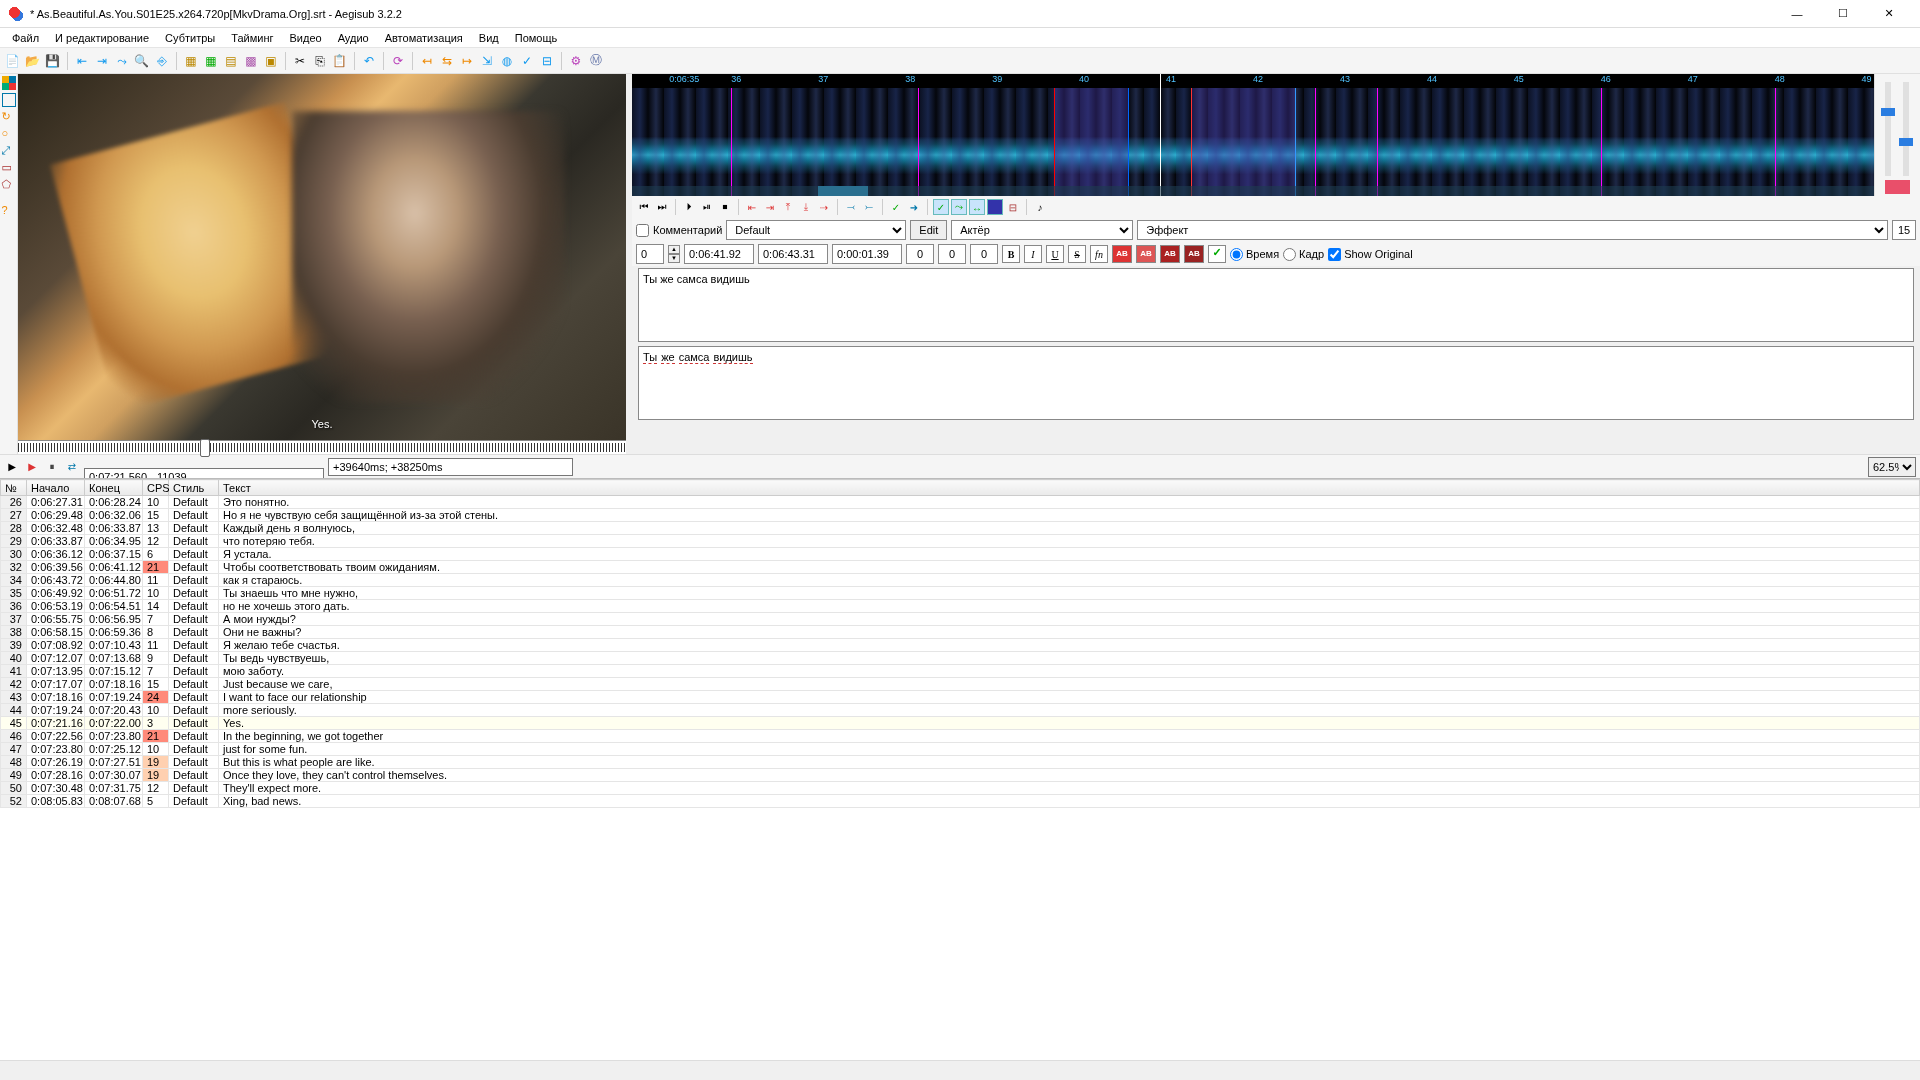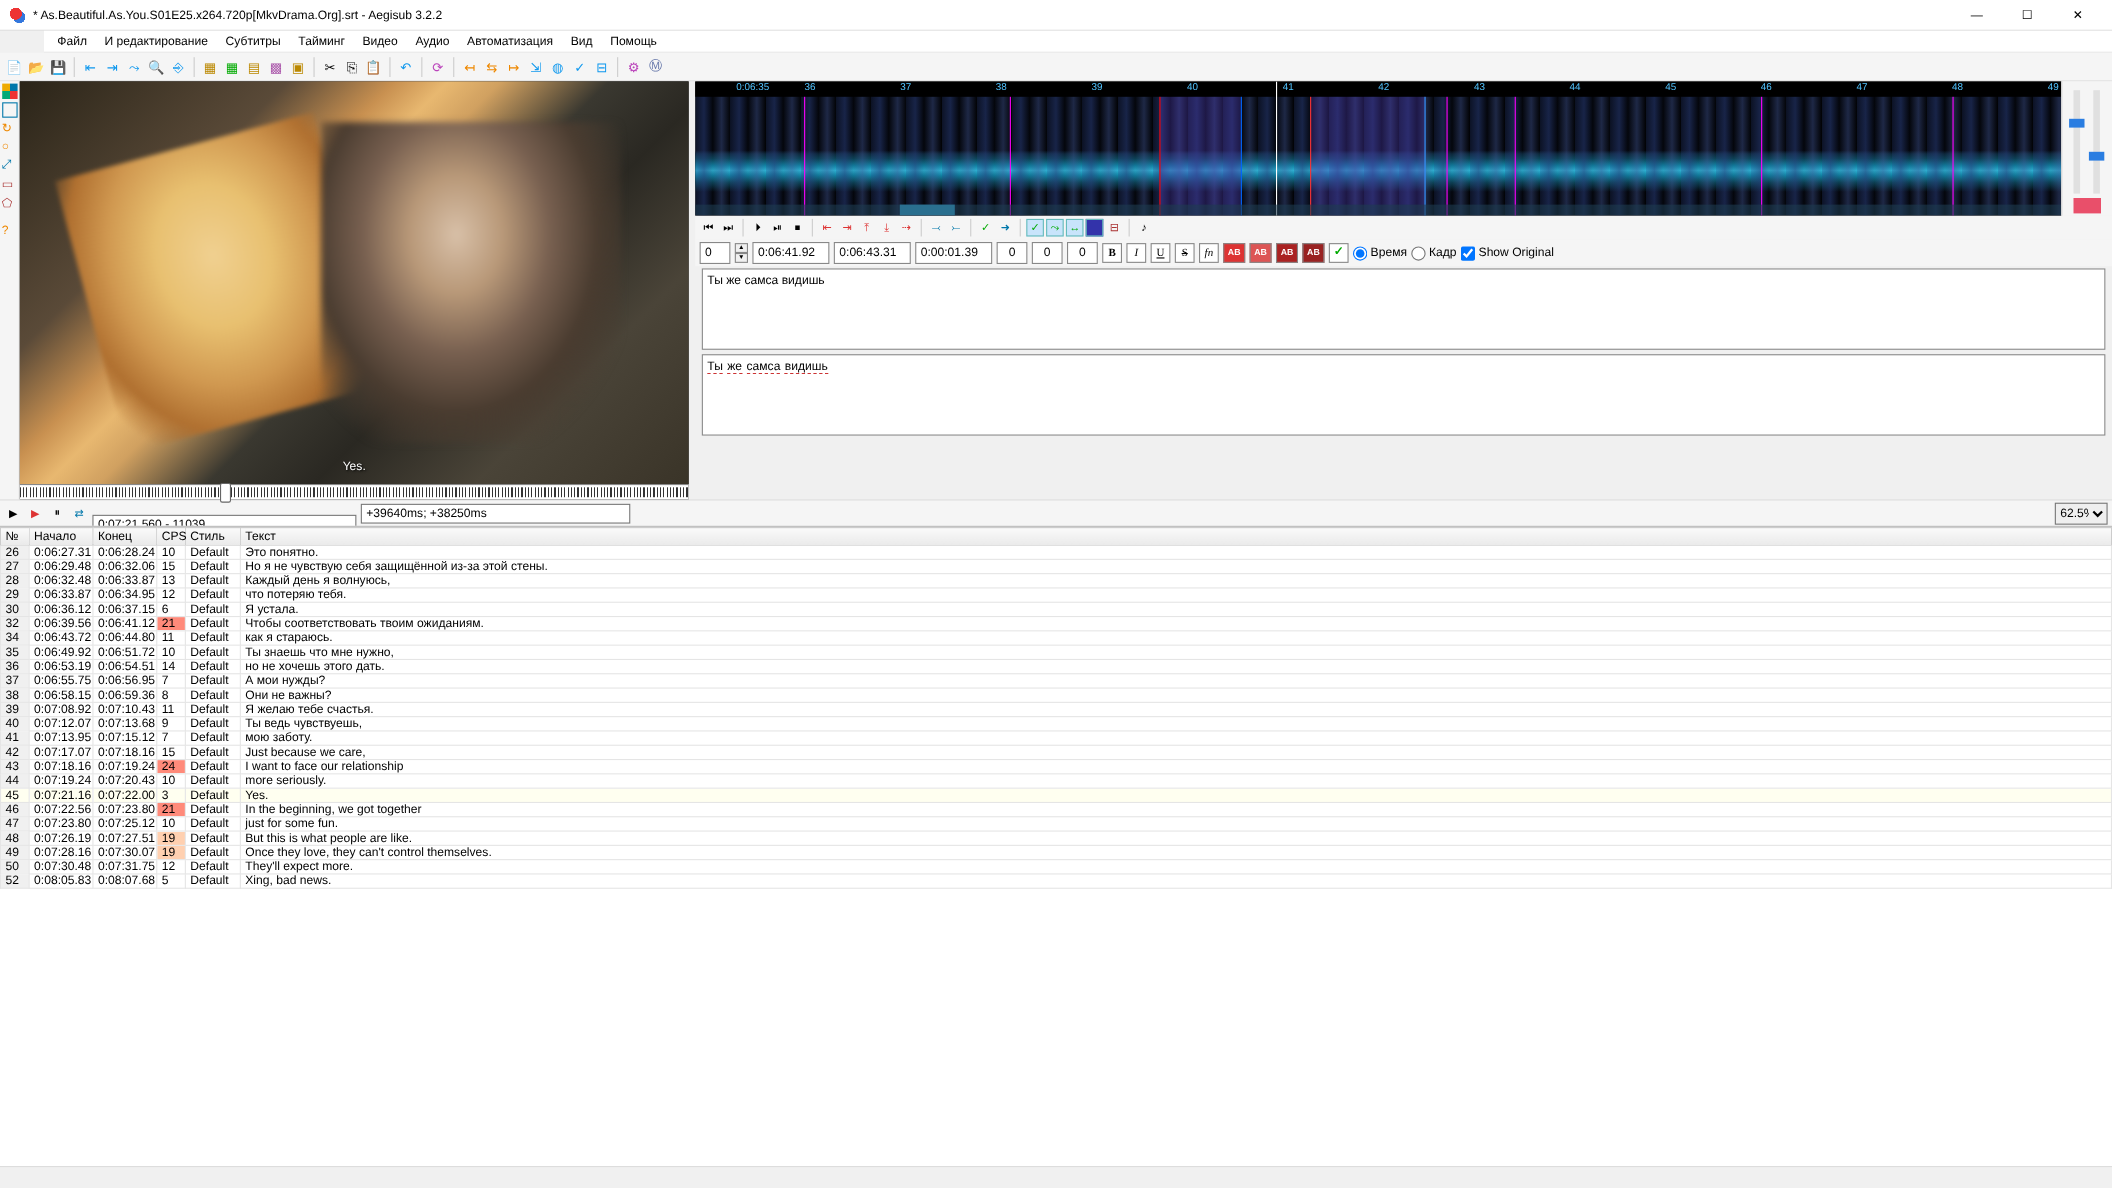--- a/index.html
+++ b/index.html
@@ -6,21 +6,21 @@
 body { background: #f0f0f0; width: 1920px; height: 1080px; overflow: hidden; display: flex; flex-direction: column; }
 
 
 .titlebar { height: 28px; background: #fff; display: flex; align-items: center; padding: 0 8px; border-bottom: 1px solid #ddd; }
 .titlebar .icon { width: 16px; height: 16px; margin-right: 6px; background: radial-gradient(circle at 40% 40%, #e33, #e33 40%, transparent 41%), radial-gradient(circle at 60% 60%, #37d, #37d 40%, transparent 41%); border-radius: 3px; }
 .titlebar .title { flex: 1; color: #000; }
 .winbtns { display: flex; gap: 0; }
 .winbtn { width: 46px; height: 28px; display: flex; align-items: center; justify-content: center; cursor: pointer; }
 
 
-.menubar { height: 20px; background: #fff; display: flex; align-items: center; padding: 0 4px; border-bottom: 1px solid #e5e5e5; margin-left: 40px; }
+.menubar { height: 20px; background: #fff; display: flex; align-items: center; padding: 0 4px; border-bottom: 1px solid #e5e5e5; }
 .menubar .mitem { padding: 2px 8px; cursor: pointer; }
 
 
 .toolbar { height: 26px; background: #f5f5f5; display: flex; align-items: center; padding: 0 4px; gap: 2px; border-bottom: 1px solid #e0e0e0; }
 .tbtn { width: 18px; height: 18px; display: flex; align-items: center; justify-content: center; cursor: pointer; border: 1px solid transparent; font-size: 12px; }
 .tsep { width: 1px; height: 18px; background: #ccc; margin: 0 3px; }
 
 
 .mainrow { display: flex; height: 380px; }
 
@@ -109,21 +109,21 @@
 
 
 .gridwrap { flex: 1; overflow: auto; border-top: 1px solid #bbb; background: #fff; }
 table.grid { border-collapse: collapse; width: 100%; table-layout: fixed; }
 table.grid th { background: linear-gradient(#fafafa, #eaeaea); border: 1px solid #ccc; padding: 1px 4px; font-weight: normal; text-align: left; font-size: 11px; height: 16px; position: sticky; top: 0; }
 table.grid td { border: 1px solid #e5e5e5; padding: 0 4px; height: 13px; font-size: 11px; white-space: nowrap; overflow: hidden; }
 table.grid tr.sel td { background: #b8f0ca; }
 table.grid tr.cmt td { background: #fffff0; }
 table.grid td.hot { background: #ff8a7a !important; }
 table.grid td.warm { background: #ffd0b0 !important; }
-table.grid td.num { text-align: left; background: #f0f0f0; }
+table.grid td.num { text-align: right; background: #f0f0f0; }
 table.grid .c-n { width: 26px; }
 table.grid .c-t { width: 58px; }
 table.grid .c-c { width: 26px; }
 table.grid .c-s { width: 50px; }
 
 .statusbar { height: 20px; background: #f0f0f0; border-top: 1px solid #ddd; }
 </style>
 </head>
 <body>
 
@@ -277,20 +277,29 @@
       <div class="asep"></div>
       <div class="ab active" style="color:#0a0">✓</div>
       <div class="ab active" style="color:#0a0">⤳</div>
       <div class="ab active" style="color:#0a0">↔</div>
       <div class="ab active" style="background:#33a"> </div>
       <div class="ab" style="color:#a33">⊟</div>
       <div class="asep"></div>
       <div class="ab">♪</div>
     </div>
 
+    <div class="editrow1">
+      <input type="checkbox" style="">
+      <span>Комментарий</span>
+      <select class="style"><option>Default</option></select>
+      <button class="btn">Edit</button>
+      <select class="actor" title="Актёр"><option style="color:#888">Актёр</option></select>
+      <select class="effect"><option style="color:#888">Эффект</option></select>
+      <input type="text" class="num" readonly="" value="15" style="">
+    </div>
 
     <div class="editrow2">
       <input type="text" class="layer" value="0" style="">
       <div class="sp">
           <div class="u">▲</div>
           <div class="d">▼</div>
         </div>
       <input type="text" class="tc" value="0:06:41.92" style="">
       <input type="text" class="tc" value="0:06:43.31" style="">
       <input type="text" class="tc" value="0:00:01.39" style="">

